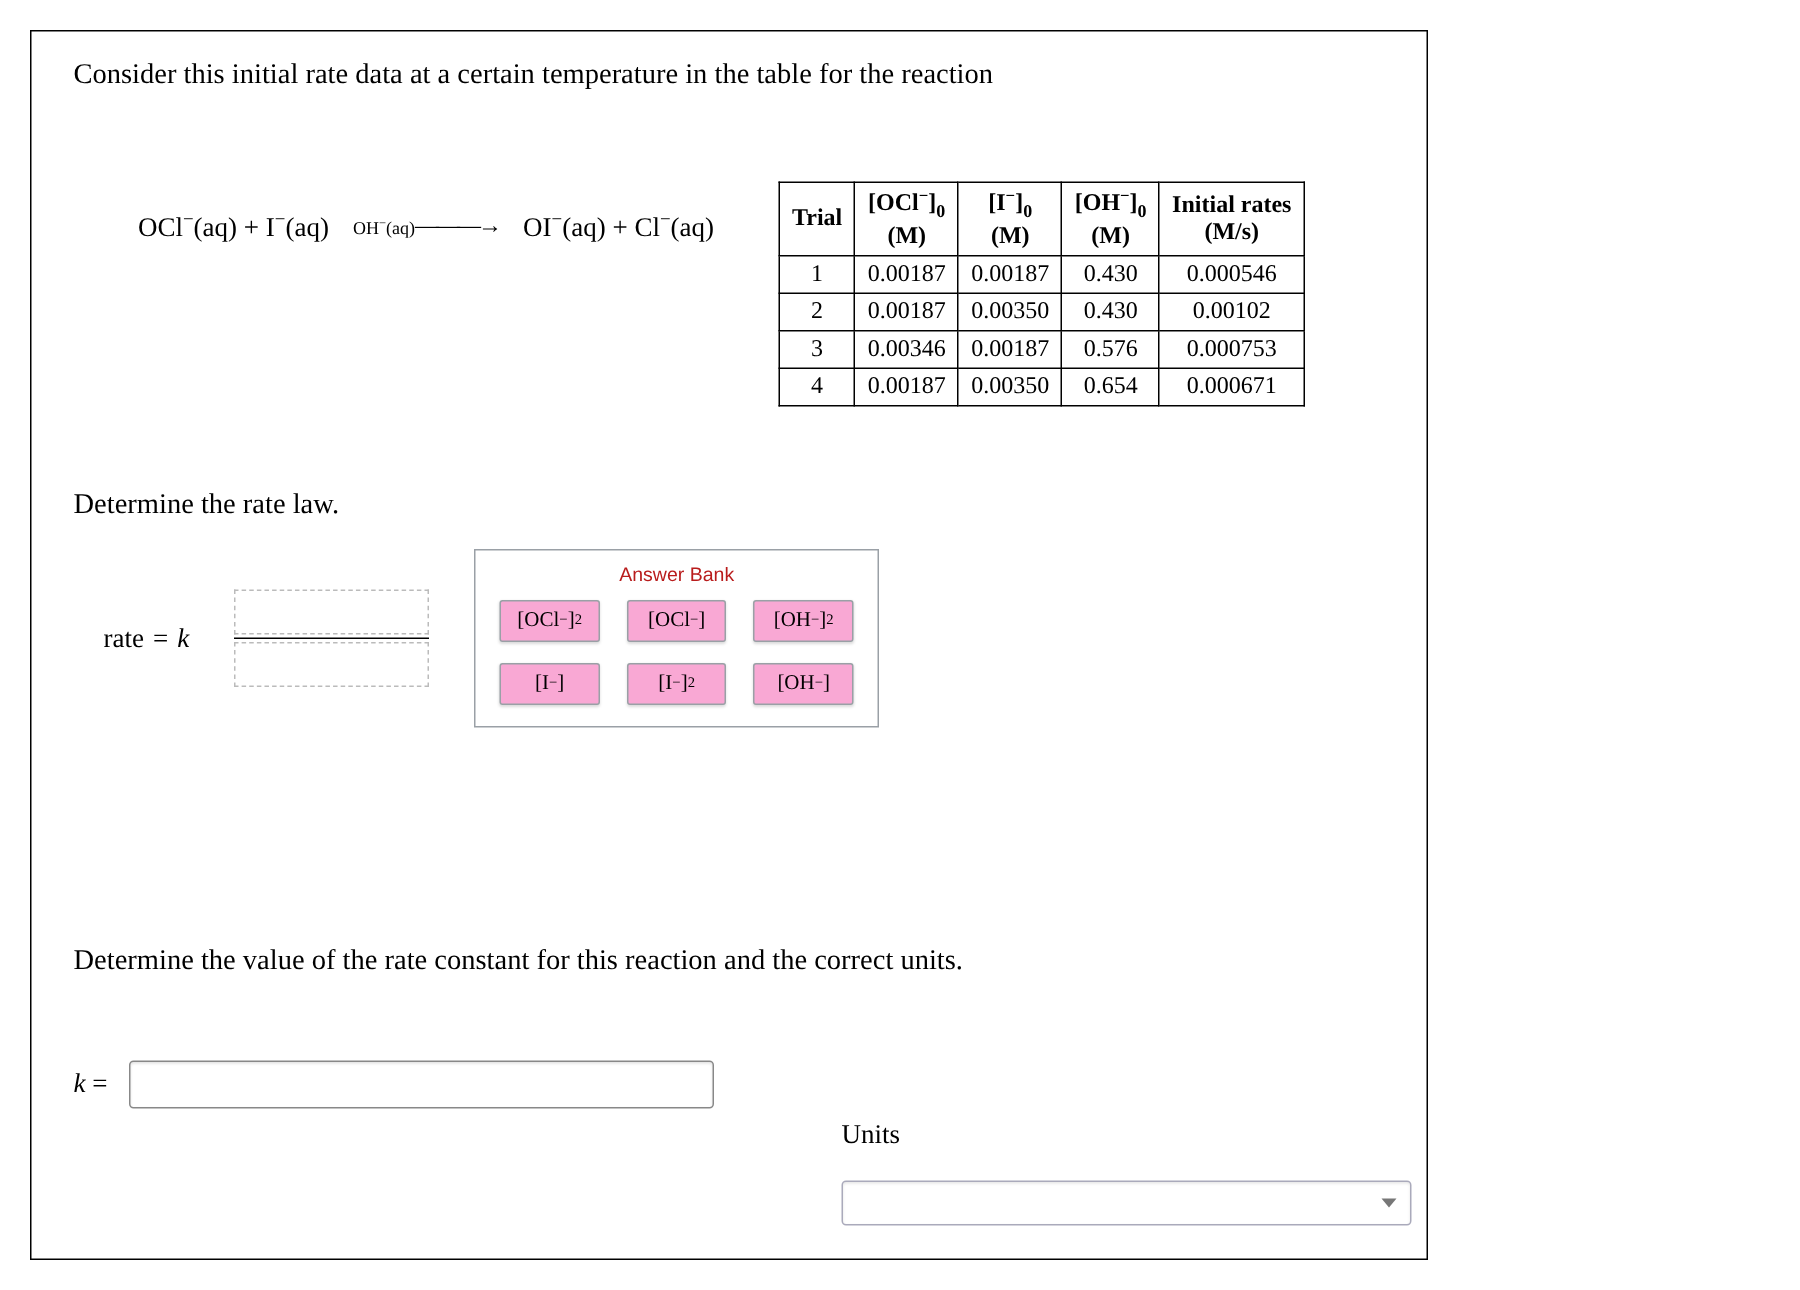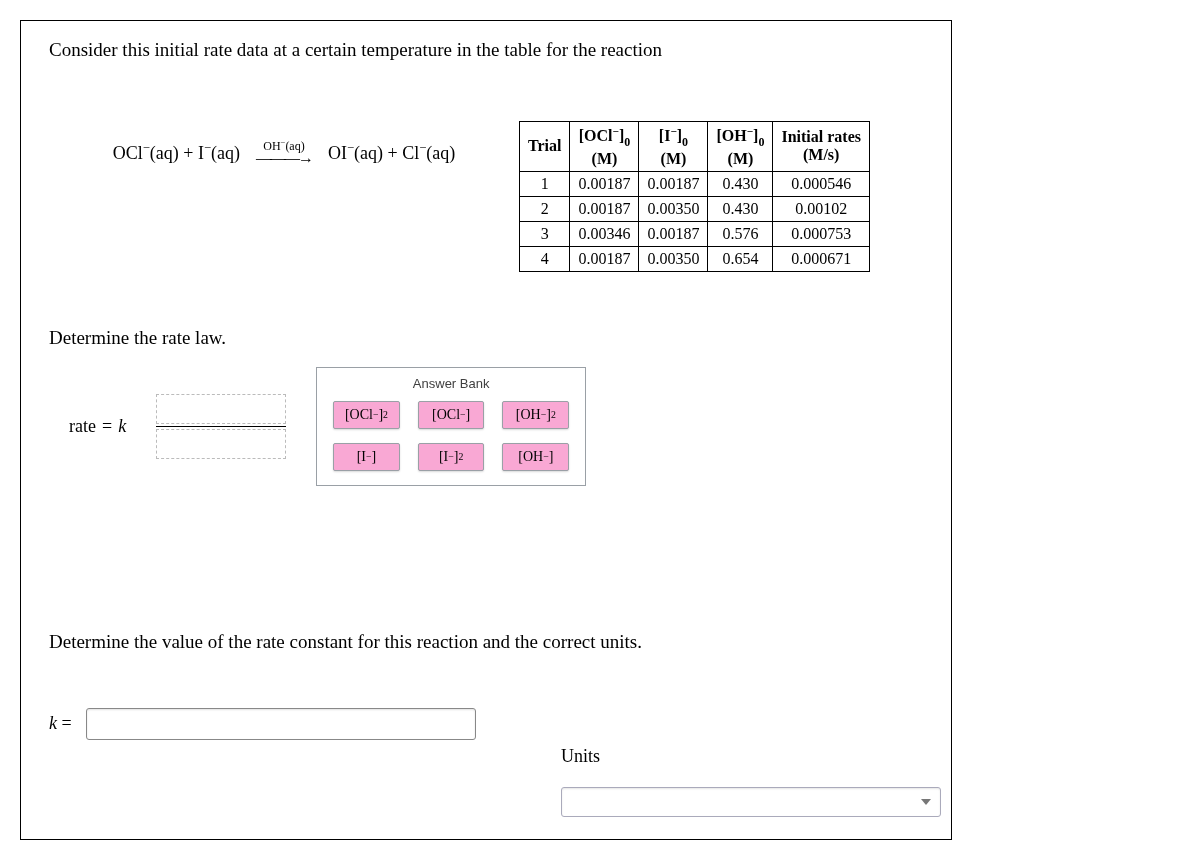--- a/index.html
+++ b/index.html
@@ -18,21 +18,21 @@
     padding: 18px 28px 18px 28px;
     position: relative;
   }
   .intro { font-size: 19px; margin-bottom: 60px; }
   .top-row { display: flex; align-items: flex-start; gap: 30px; }
   .equation-block { flex: 0 0 440px; padding-top: 18px; }
   .eqn {
     display: flex; align-items: center; justify-content: center;
     font-size: 18px; gap: 12px; padding-left:30px;
   }
-  .arrow-wrap { display: inline-flex; flex-direction: column; align-items: center; margin: 0 4px; line-height: 1; }
+  .arrow-wrap { display: inline-flex; align-items: center; margin: 0 4px; line-height: 1; }
   .arrow-label { font-size: 12px; margin-bottom: -2px; }
   .arrow { font-size: 16px; letter-spacing: -2px; }
   sup { font-size: 0.7em; }
   sub { font-size: 0.75em; }
 
   table.data {
     border-collapse: collapse;
     font-size: 16px;
   }
   table.data th, table.data td {
@@ -58,21 +58,21 @@
     background: #fff;
   }
   .frac-bar { width: 130px; height:1px; background:#000; margin: 2px 0;}
   .answer-bank {
     border: 1px solid #9aa0a6;
     padding: 0 16px 14px 16px;
     width: 270px;
   }
   .answer-bank-title {
     text-align:center; font-family: Arial, sans-serif; font-size:13px;
-    padding: 8px 0 10px 0; color:#404040;
+    padding: 8px 0 10px 0; color:#b91c1c;
   }
   .bank-grid { display:grid; grid-template-columns: repeat(3, 1fr); gap: 14px 18px; }
   .tile {
     border: 1px solid #9aa0a6;
     box-shadow: 0 1px 2px rgba(0,0,0,0.15);
     border-radius: 2px;
     font-size: 14px;
     height: 28px;
     display:flex; align-items:center; justify-content:center;
     background:#f9a8d4; cursor: grab;

